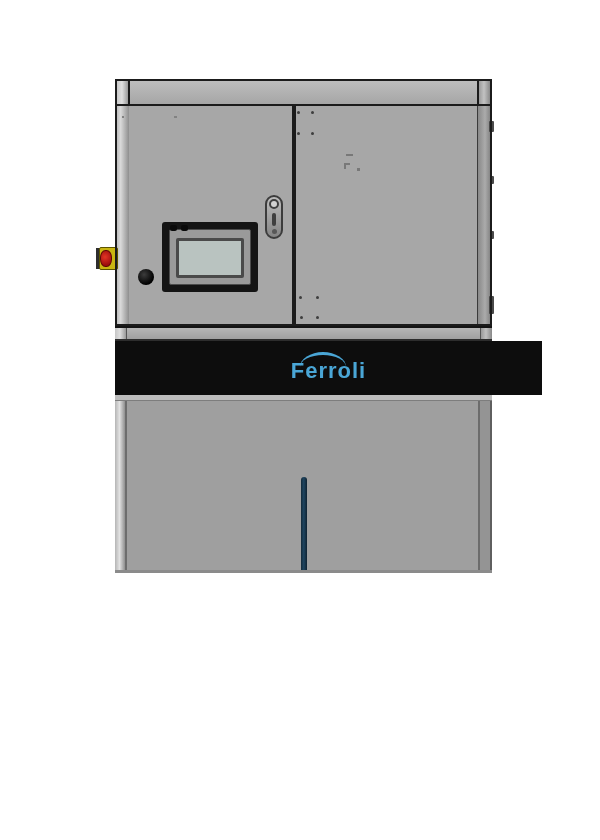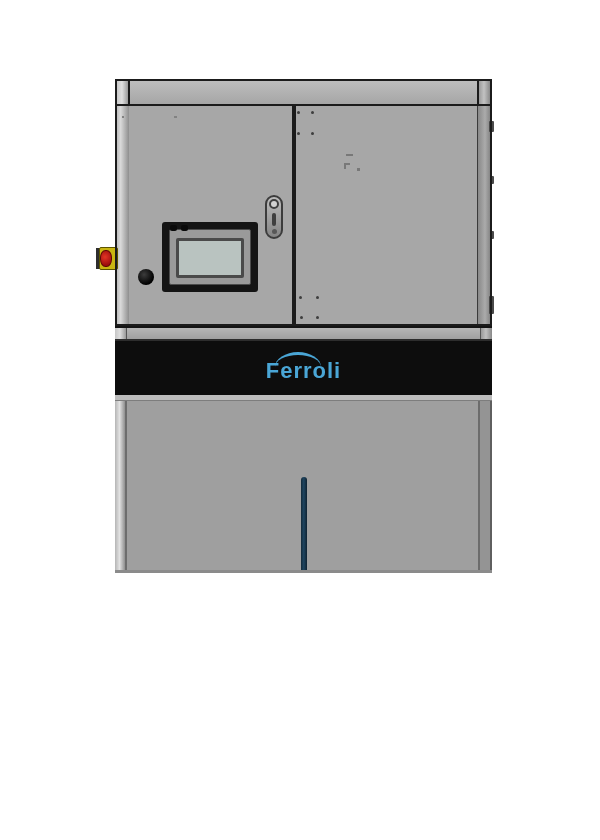--- a/index.html
+++ b/index.html
@@ -36,21 +36,21 @@
     border:2px solid #1b1b1b;background:transparent;}
 
   .mid-rail{left:115px;top:326px;width:377px;height:15px;
     background:linear-gradient(#b6b6b6,#a0a0a0);
     border-top:2px solid #141414;border-bottom:2px solid #2d2d2d;}
   .mid-block-l{left:0;top:0;width:12px;height:100%;
     background:linear-gradient(90deg,#c6c6c6,#dedede 45%,#999);border-right:1px solid #555;}
   .mid-block-r{right:0;top:0;width:12px;height:100%;
     background:linear-gradient(90deg,#999,#c0c0c0 45%,#888);border-left:1px solid #555;}
 
-  .brand-band{left:115px;top:341px;width:377px;height:54px;background:#0d0d0d;
+  .brand-band{left:115px;top:341px;width:427px;height:54px;background:#0d0d0d;
     display:flex;align-items:center;justify-content:center;}
   .logo{position:relative;display:inline-block;color:#4aa6d6;
     font-size:22px;font-weight:bold;letter-spacing:1px;line-height:1;
     padding-top:6px;}
   .logo-arc{position:absolute;left:9px;top:-2px;width:46px;height:12px;
     border-top:3px solid #4aa6d6;
     border-radius:100% 100% 0 0 / 200% 200% 0 0;}
 
   .light-rail{left:115px;top:395px;width:377px;height:6px;
     background:#bcbcbc;border-bottom:1px solid #7d7d7d;}

